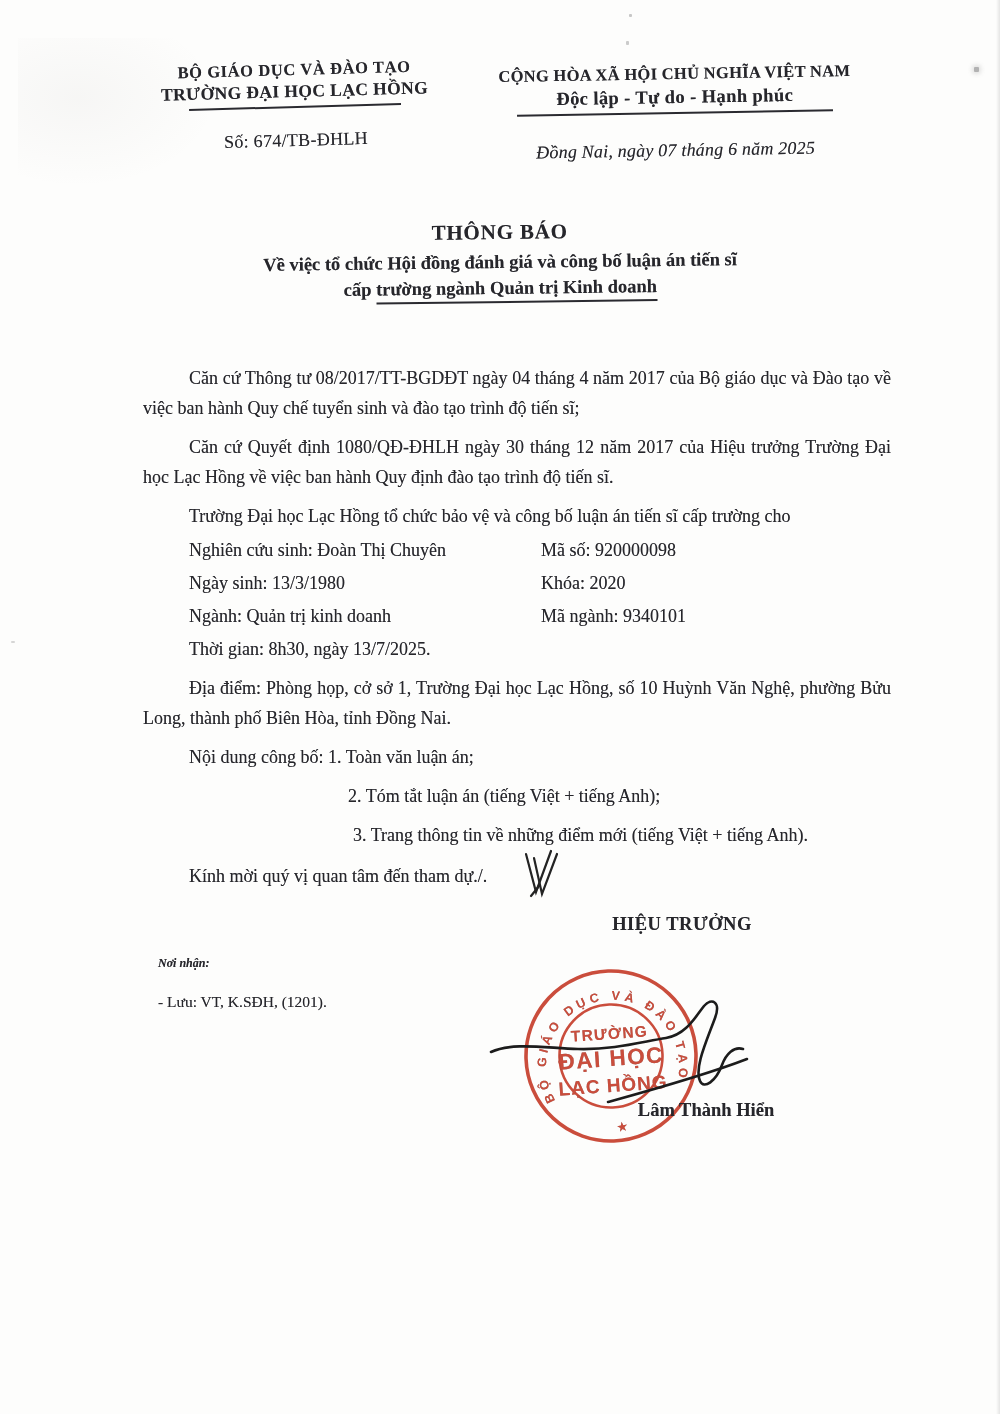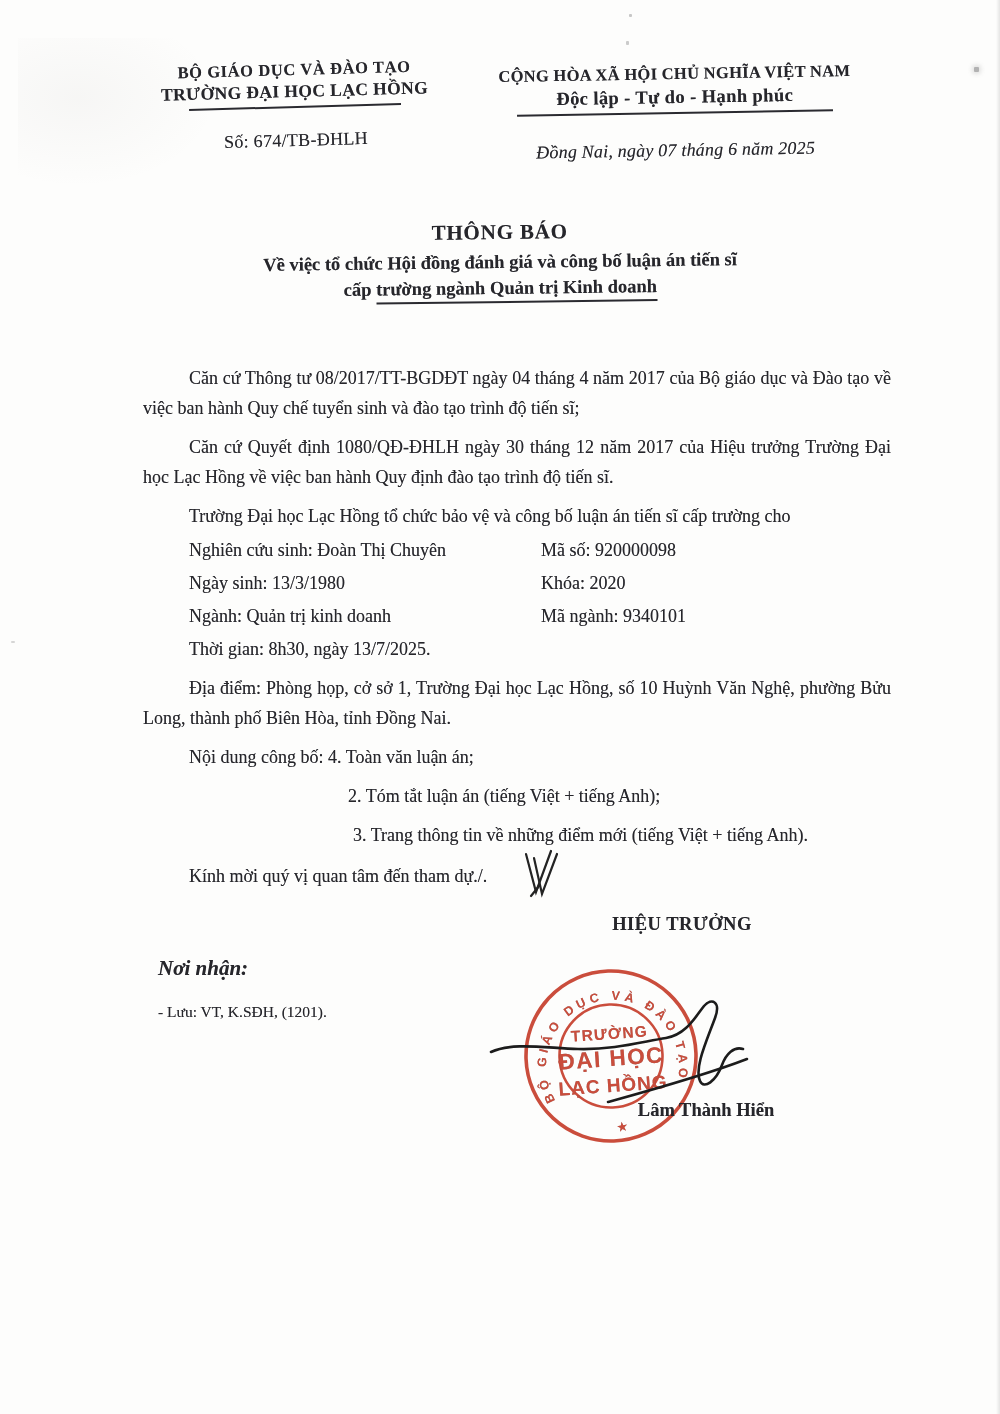--- a/index.html
+++ b/index.html
@@ -48,21 +48,21 @@
   }
   .para{text-indent:46px;margin:0 0 9px 0;}
   .para.tight{margin-bottom:4px;}
   .info-row{display:flex;margin:0 0 3px 0;justify-content:flex-end;}
   .info-left{margin-left:46px;width:352px;}
   .info-right{flex:1;}
   .list-item{margin:0 0 9px 205px;text-indent:0;}
   .invite{text-indent:46px;margin:0;}
   
   .recipients{position:absolute;left:158px;top:956px;}
-  .recipients .cap{font-size:21px;font-weight:bold;font-style:italic;}
+  .recipients .cap{font-size:12px;font-weight:bold;font-style:italic;}
   .recipients .line{font-size:15.5px;margin-top:22px;}
   .signer-title{
     position:absolute;left:552px;top:914px;width:260px;
     text-align:center;font-size:18.5px;font-weight:bold;letter-spacing:.5px;z-index:3;
   }
   .signer-name{
     position:absolute;left:576px;top:1100px;width:260px;
     text-align:center;font-size:18.5px;font-weight:bold;z-index:4;
   }
   .stamp{position:absolute;left:511px;top:956px;width:200px;height:200px;z-index:2;opacity:.93;}
@@ -124,21 +124,21 @@
       <div class="info-left">Ngày sinh: 13/3/1980</div>
       <div class="info-right">Khóa: 2020</div>
     </div>
     <div class="info-row">
       <div class="info-left">Ngành: Quản trị kinh doanh</div>
       <div class="info-right">Mã ngành: 9340101</div>
     </div>
 
     <p class="para">Thời gian: 8h30, ngày 13/7/2025.</p>
     <p class="para">Địa điểm: Phòng họp, cở sở 1, Trường Đại học Lạc Hồng, số 10 Huỳnh Văn Nghệ, phường Bửu Long, thành phố Biên Hòa, tỉnh Đồng Nai.</p>
-    <p class="para">Nội dung công bố: 4. Toàn văn luận án;</p>
+    <p class="para">Nội dung công bố: 1. Toàn văn luận án;</p>
     <p class="list-item">2. Tóm tắt luận án (tiếng Việt + tiếng Anh);</p>
     <p class="list-item" style="margin-left:210px;margin-bottom:11px">3. Trang thông tin về những điểm mới (tiếng Việt + tiếng Anh).</p>
     <p class="invite">Kính mời quý vị quan tâm đến tham dự./.</p>
   </div>
 
   <svg class="scribble" viewBox="0 0 44 54">
     <g fill="none" stroke="#232323" stroke-width="2.2" stroke-linecap="round">
       <path d="M7 8 L 17 46 L 32 5"></path>
       <path d="M15 12 L 23 48 L 38 8"></path>
       <path d="M12 50 L 20 40"></path>

